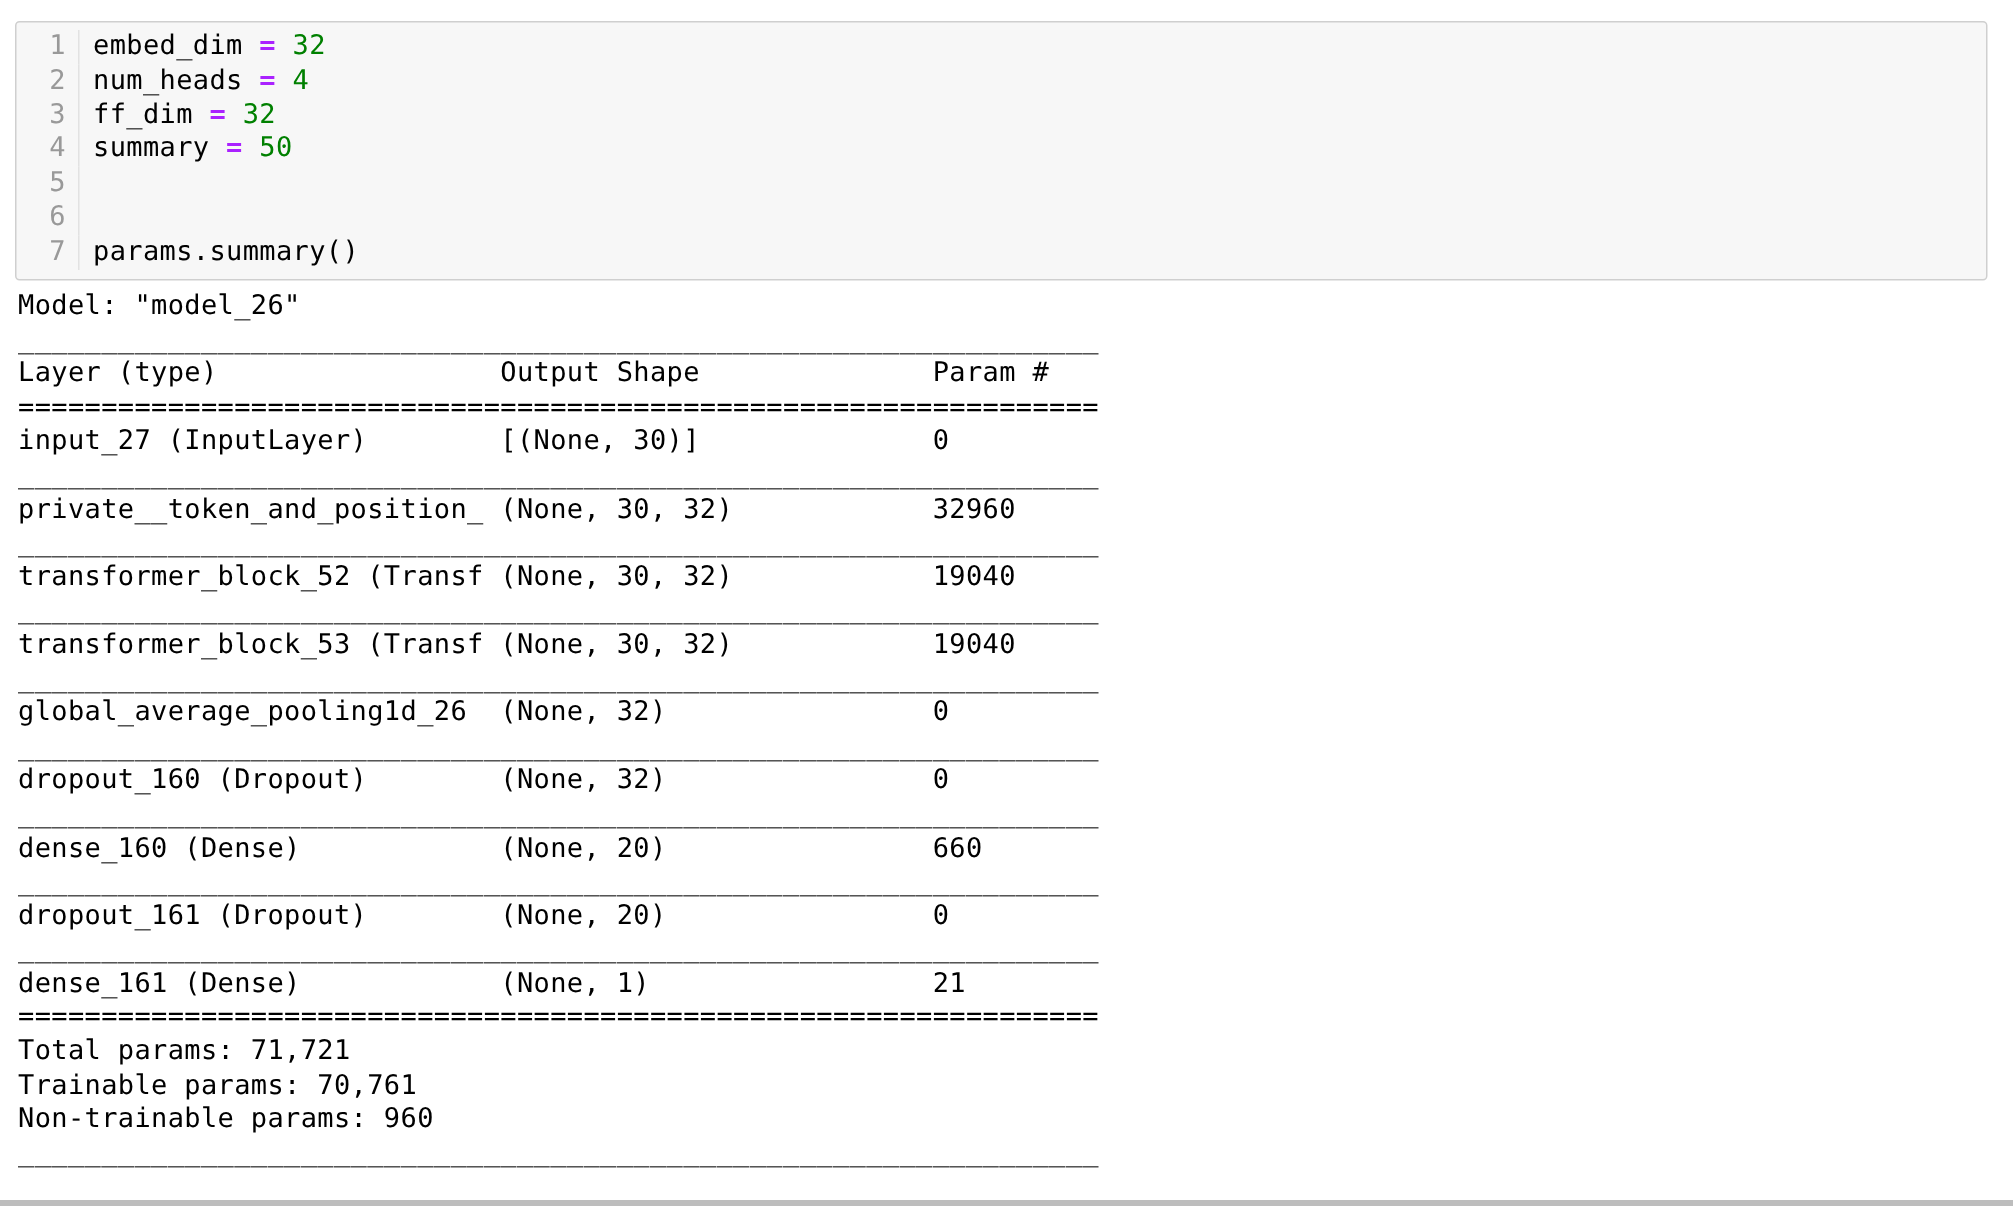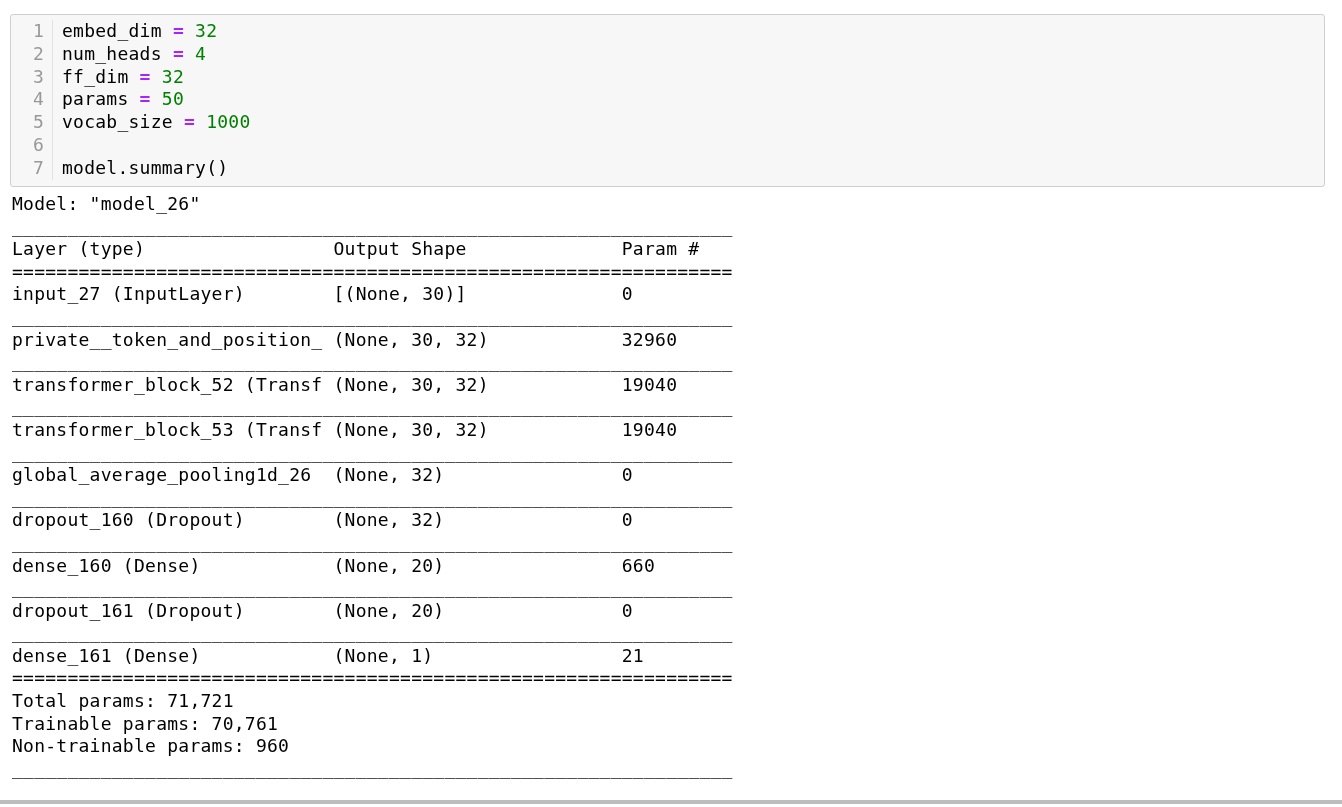--- a/index.html
+++ b/index.html
@@ -83,24 +83,24 @@
 </head>
 <body>
 
 <div class="notebook">
 
   <div class="code-cell">
     <div id="code-area">
         <div class="code-row"><span class="gutter">1</span><span class="code-text"><span class="tok-p">embed_dim </span><span class="tok-o">=</span><span class="tok-p"> </span><span class="tok-n">32</span></span></div>
         <div class="code-row"><span class="gutter">2</span><span class="code-text"><span class="tok-p">num_heads </span><span class="tok-o">=</span><span class="tok-p"> </span><span class="tok-n">4</span></span></div>
         <div class="code-row"><span class="gutter">3</span><span class="code-text"><span class="tok-p">ff_dim </span><span class="tok-o">=</span><span class="tok-p"> </span><span class="tok-n">32</span></span></div>
-        <div class="code-row"><span class="gutter">4</span><span class="code-text"><span class="tok-p">params </span><span class="tok-o">=</span><span class="tok-p"> </span><span class="tok-n">50</span></span></div>
-        <div class="code-row"><span class="gutter">5</span><span class="code-text"><span class="tok-p">vocab_size </span><span class="tok-o">=</span><span class="tok-p"> </span><span class="tok-n">1000</span></span></div>
+        <div class="code-row"><span class="gutter">4</span><span class="code-text"><span class="tok-p">summary </span><span class="tok-o">=</span><span class="tok-p"> </span><span class="tok-n">50</span></span></div>
+        <div class="code-row"><span class="gutter">5</span></div>
         <div class="code-row"><span class="gutter">6</span></div>
-        <div class="code-row"><span class="gutter">7</span><span class="code-text"><span class="tok-p">model.summary()</span></span></div>
+        <div class="code-row"><span class="gutter">7</span><span class="code-text"><span class="tok-p">params.summary()</span></span></div>
       </div>
   </div>
 
   <pre class="output-pre">Model: "model_26"
 _________________________________________________________________
 Layer (type)                 Output Shape              Param #
 =================================================================
 input_27 (InputLayer)        [(None, 30)]              0
 _________________________________________________________________
 private__token_and_position_ (None, 30, 32)            32960

